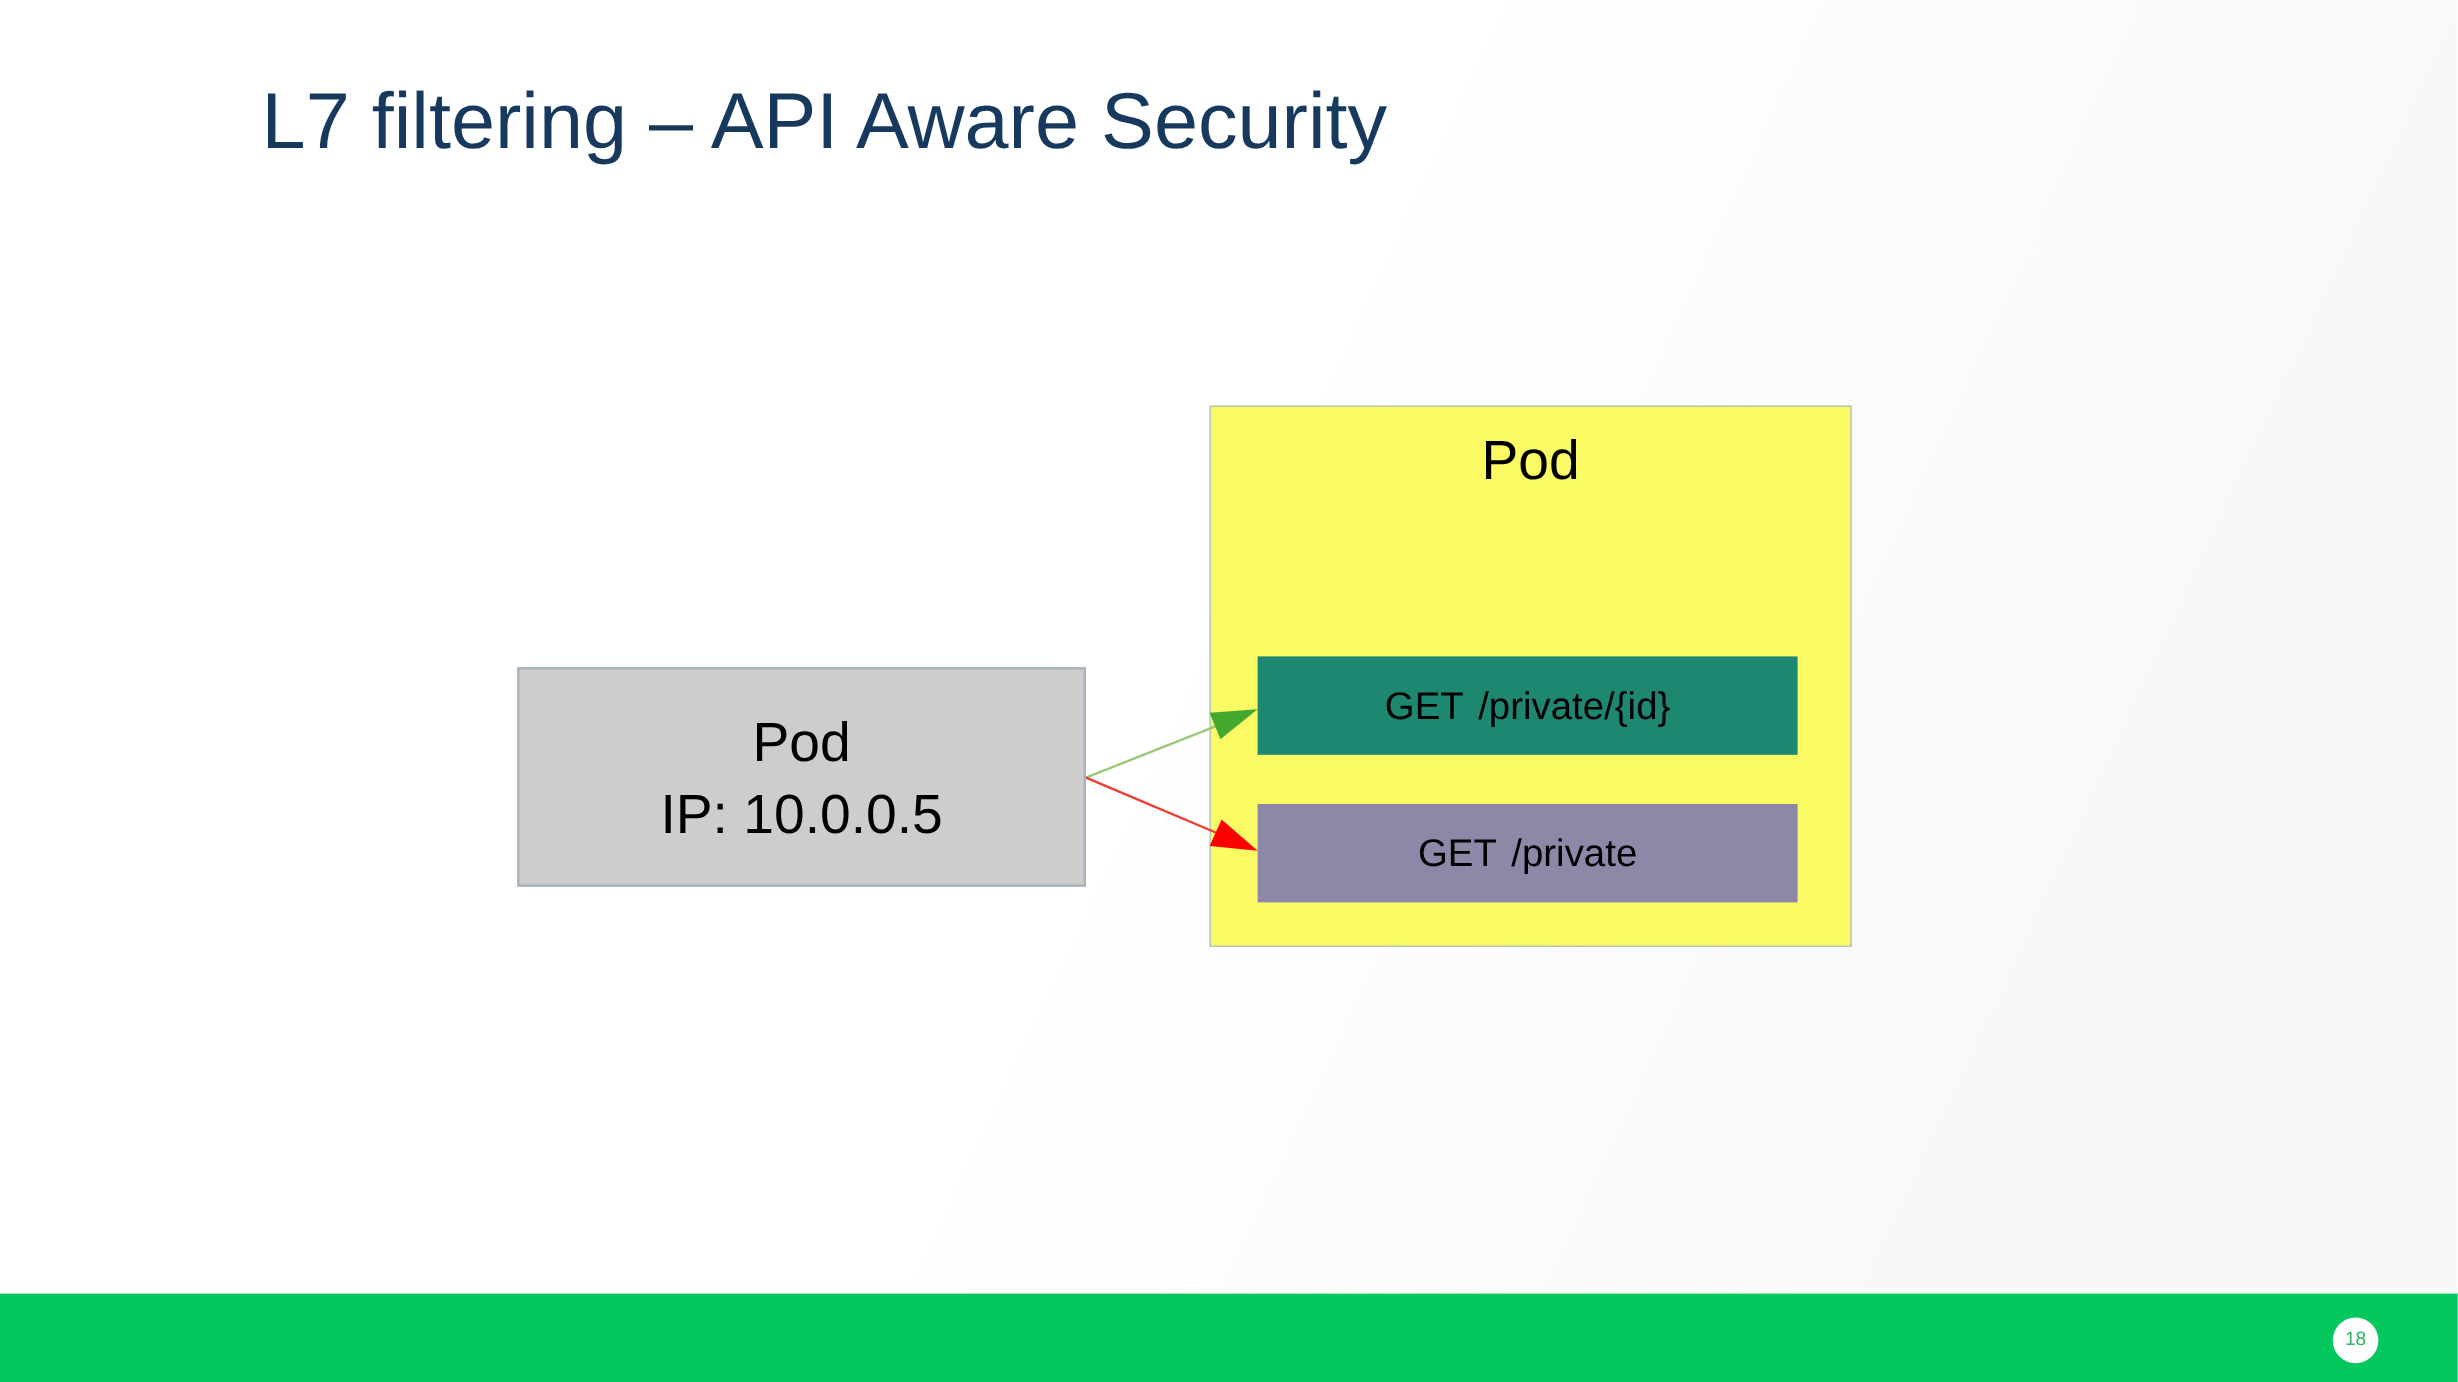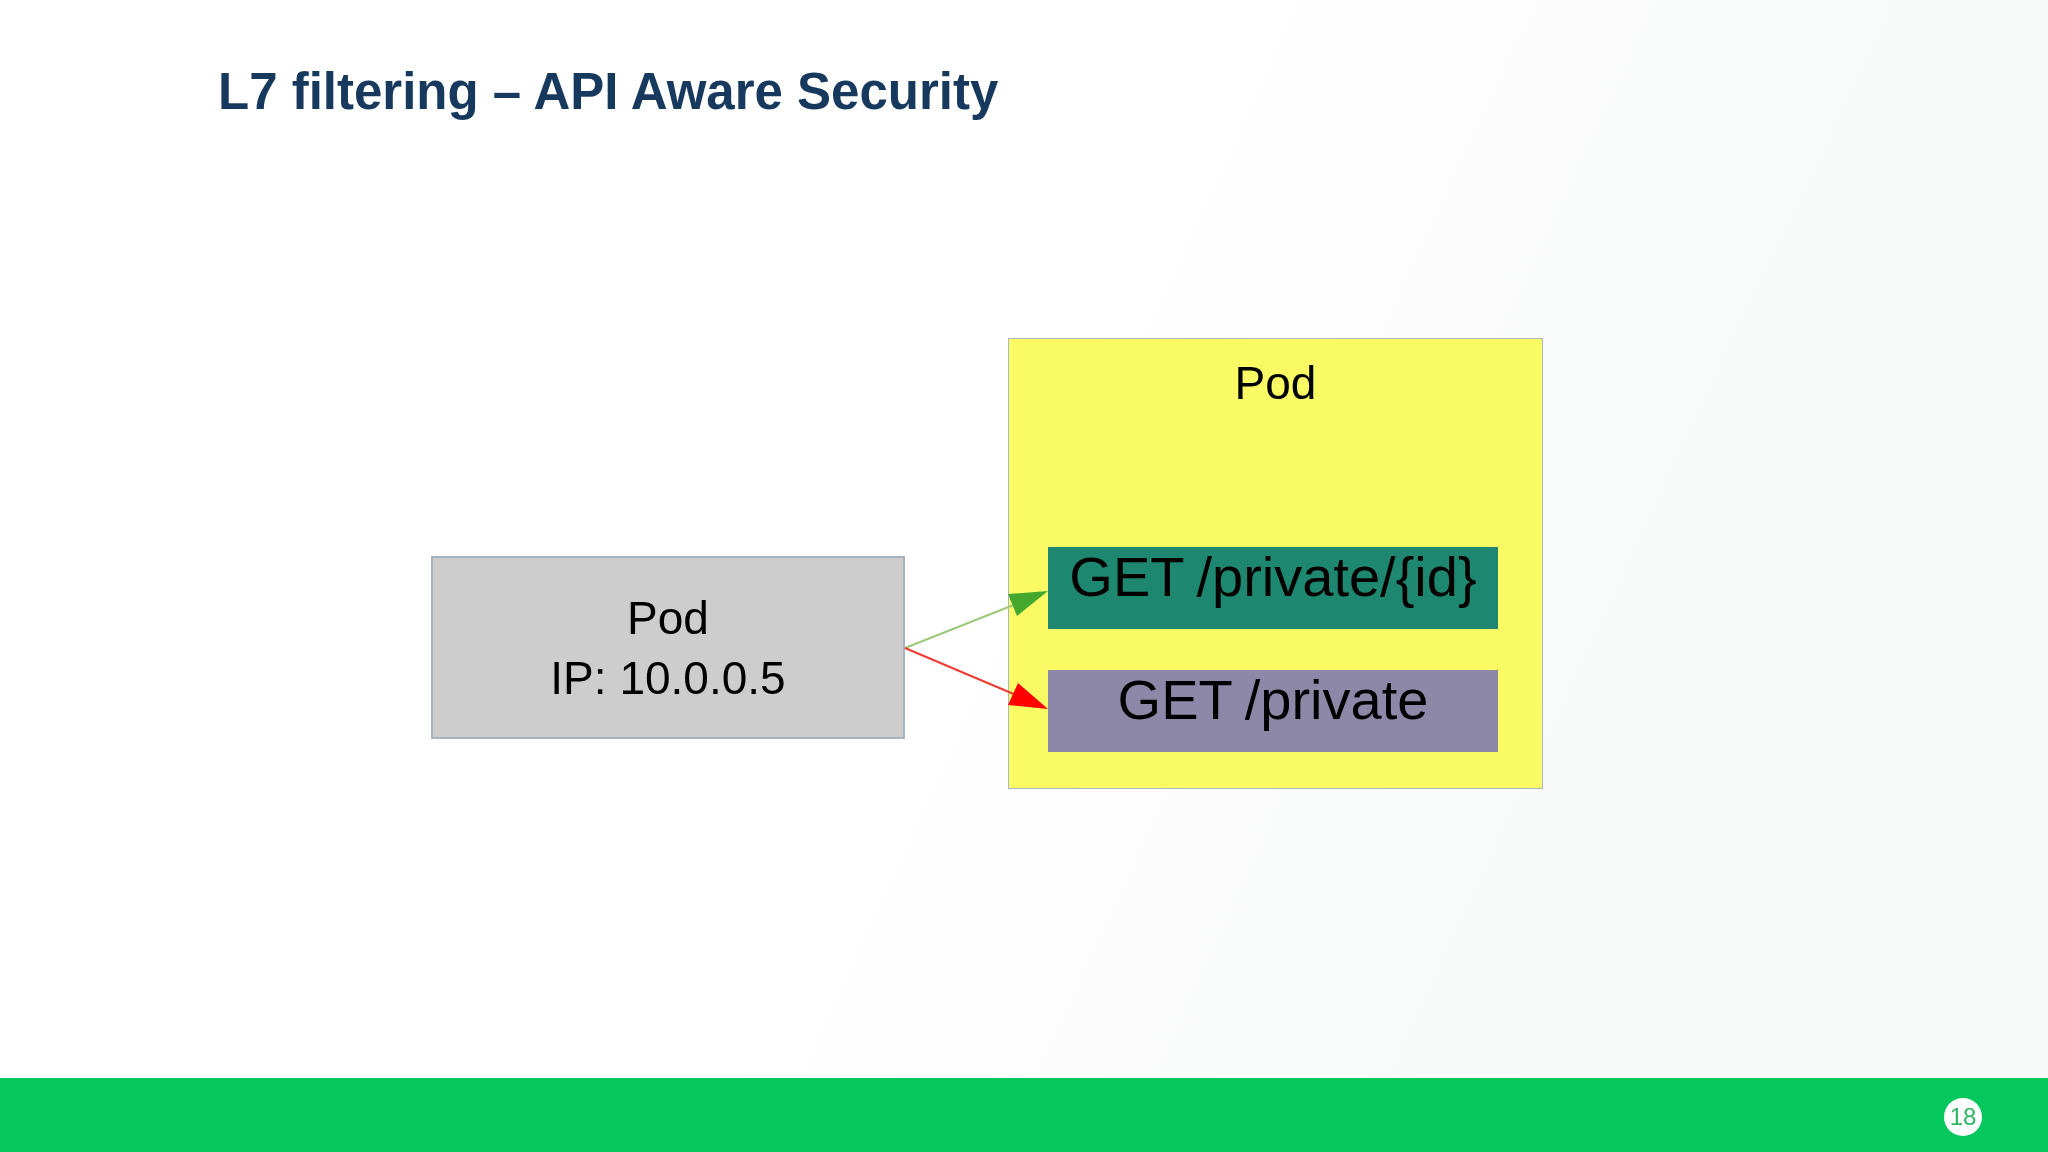--- a/index.html
+++ b/index.html
@@ -12,22 +12,22 @@
   .slide {
     position: relative;
     width: 2048px;
     height: 1152px;
     background: linear-gradient(115deg, #ffffff 48%, #f7f8f8 80%);
   }
   .slide-title {
     position: absolute;
     left: 218px;
     top: 62px;
-    font-size: 51px;
-    font-weight: bold;
+    font-size: 66px;
+    font-weight: normal;
     letter-spacing: 0px;
     white-space: nowrap;
   }
   .client-pod {
     position: absolute;
     left: 431px;
     top: 556px;
     width: 474px;
     height: 183px;
     border: 2px solid #a9b2c1;
@@ -54,21 +54,22 @@
     padding-top: 14px;
   }
   .bold { font-weight: normal; }
   .endpoint {
     position: absolute;
     left: 39px;
     width: 450px;
     height: 82px;
     display: flex;
     justify-content: center;
-    font-size: 56px;
+    align-items: center;
+    font-size: 32px;
     color: #000;
     white-space: nowrap;
   }
   .endpoint-allowed { top: 208px; }
   .endpoint-denied  { top: 331px; }
   .endpoint .bold { margin-right: 12px; }
   .arrow-layer {
     position: absolute;
     left: 0; top: 0;
     width: 2048px;
@@ -85,21 +86,21 @@
   .page-badge {
     position: absolute;
     left: 1944px;
     top: 1098px;
     width: 38px;
     height: 38px;
     border-radius: 50%;
     display: flex;
     justify-content: center;
     align-items: center;
-    font-size: 24px;
+    font-size: 16px;
   }
 </style>
 </head>
 <body>
 
 <div class="slide">
 
   <h1 class="slide-title" style="color: rgb(23, 57, 94);">L7 filtering – API Aware Security</h1>
 
   <div class="client-pod" style="background-color: rgb(205, 205, 205);">

